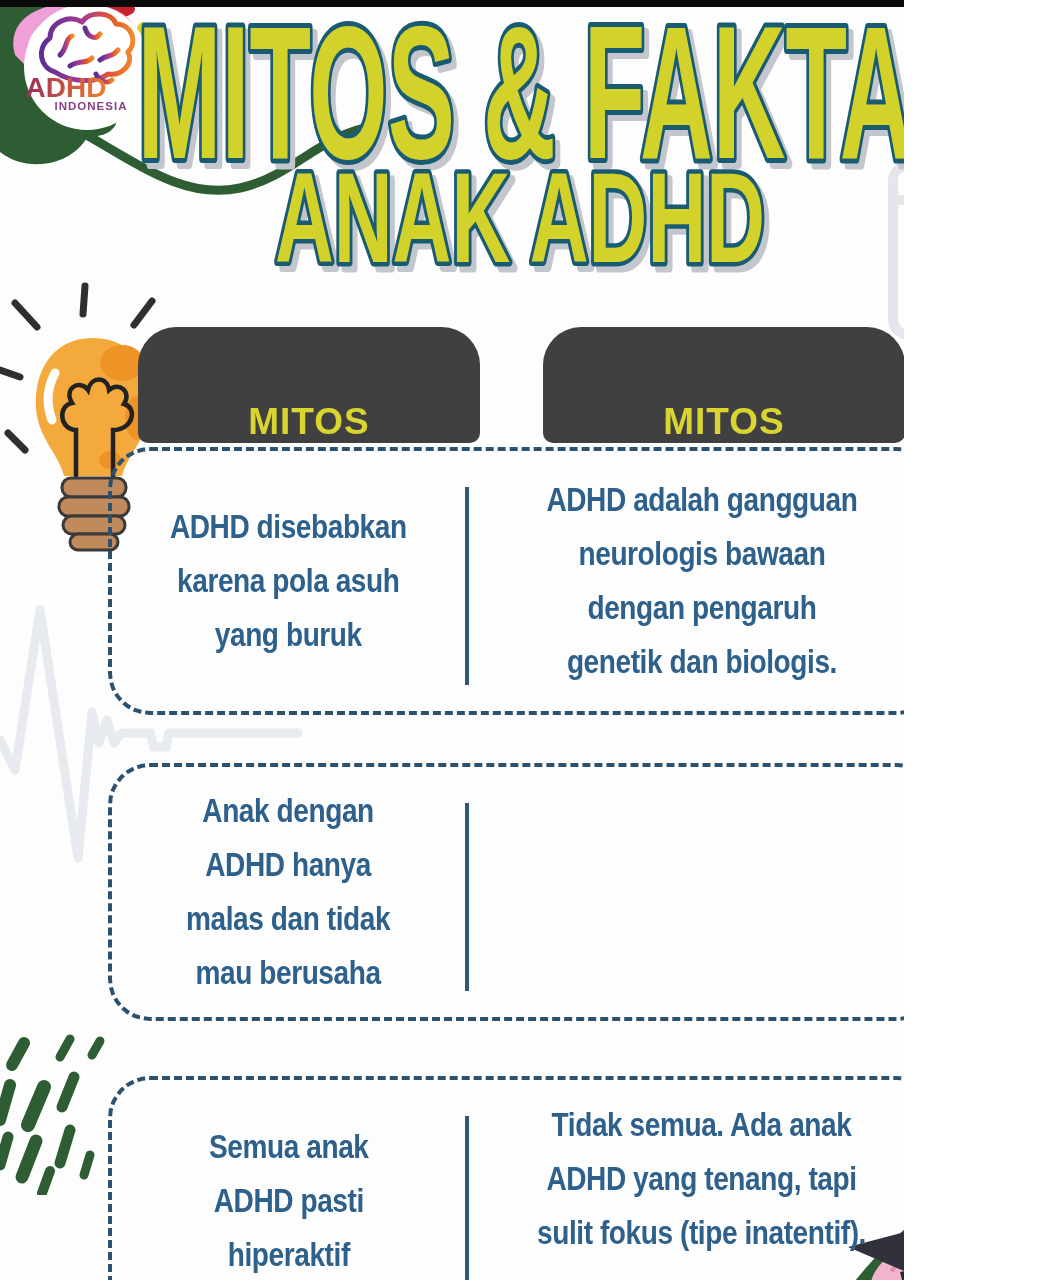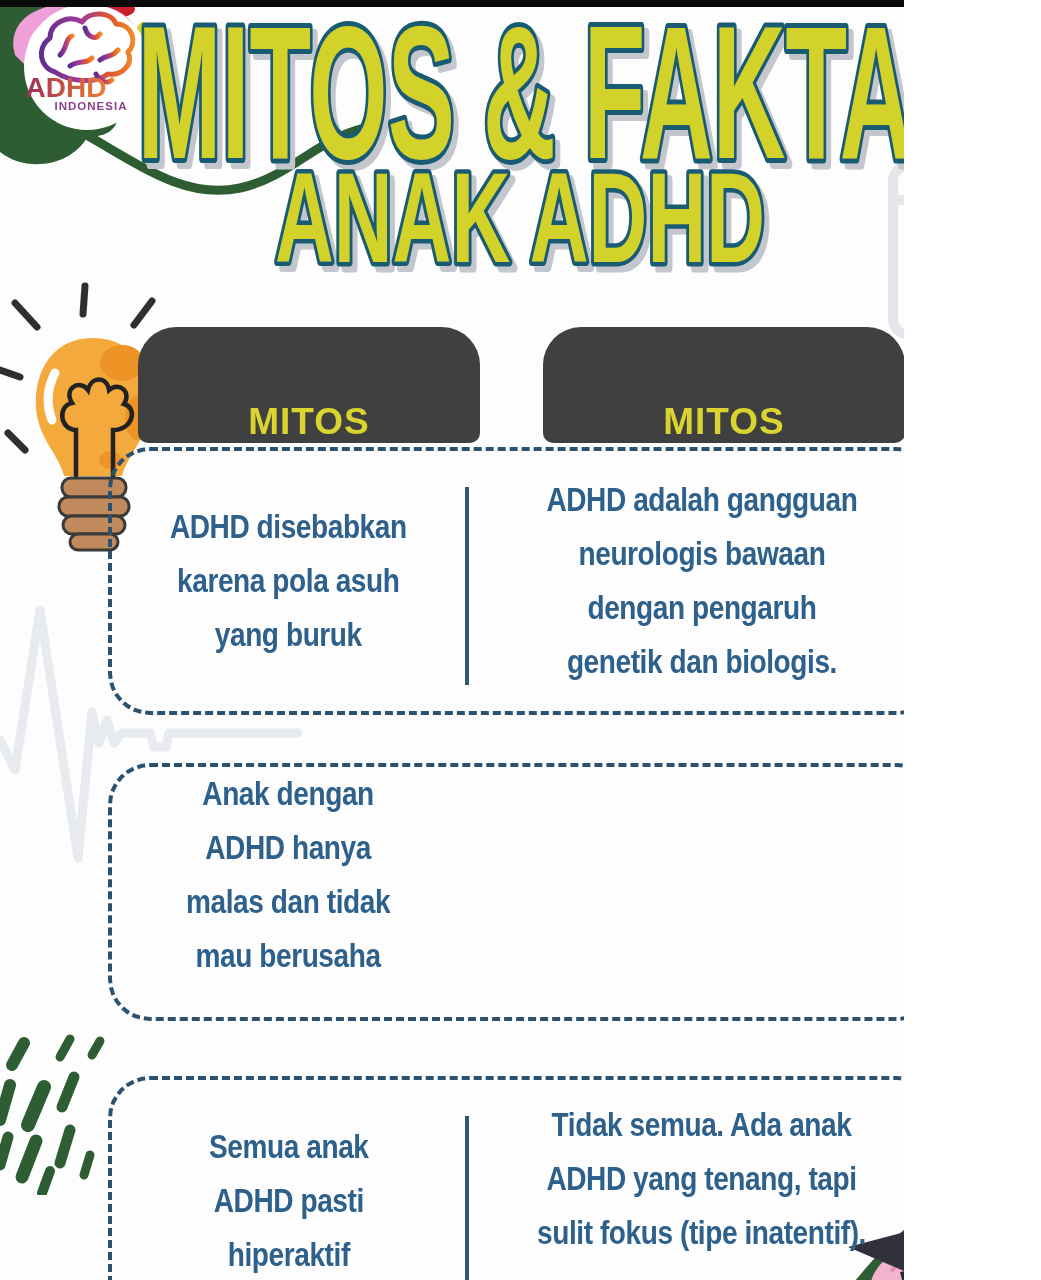--- a/index.html
+++ b/index.html
@@ -24,21 +24,21 @@
     color:#d9d42f;font-size:37px;font-weight:bold;letter-spacing:1px;
   }
   .hdr-mitos{left:138px;top:327px;width:342px;height:116px;}
   .hdr-fakta{left:543px;top:327px;width:362px;height:116px;}
   .row{
     position:absolute;left:108px;width:830px;z-index:9;
     border:4px dashed #2b5170;border-radius:42px;
     box-sizing:border-box;display:flex;
   }
   .row1{top:447px;height:268px;}
-  .row2{top:763px;height:258px;flex-direction:column;}
+  .row2{top:763px;height:258px;}
   .row3{top:1076px;height:250px;}
   .cell{display:flex;align-items:center;justify-content:center;text-align:center;}
   .cell-myth{width:353px;}
   .cell-fact{flex:1;}
   .vdivider{width:4px;background:#2e5878;align-self:stretch;margin:36px 0 26px 0;}
   .cell-text{
     white-space:pre-line;color:#2e608c;font-weight:bold;
     font-size:33px;line-height:54px;letter-spacing:-0.5px;
     transform:scaleX(0.85);transform-origin:center;
   }

